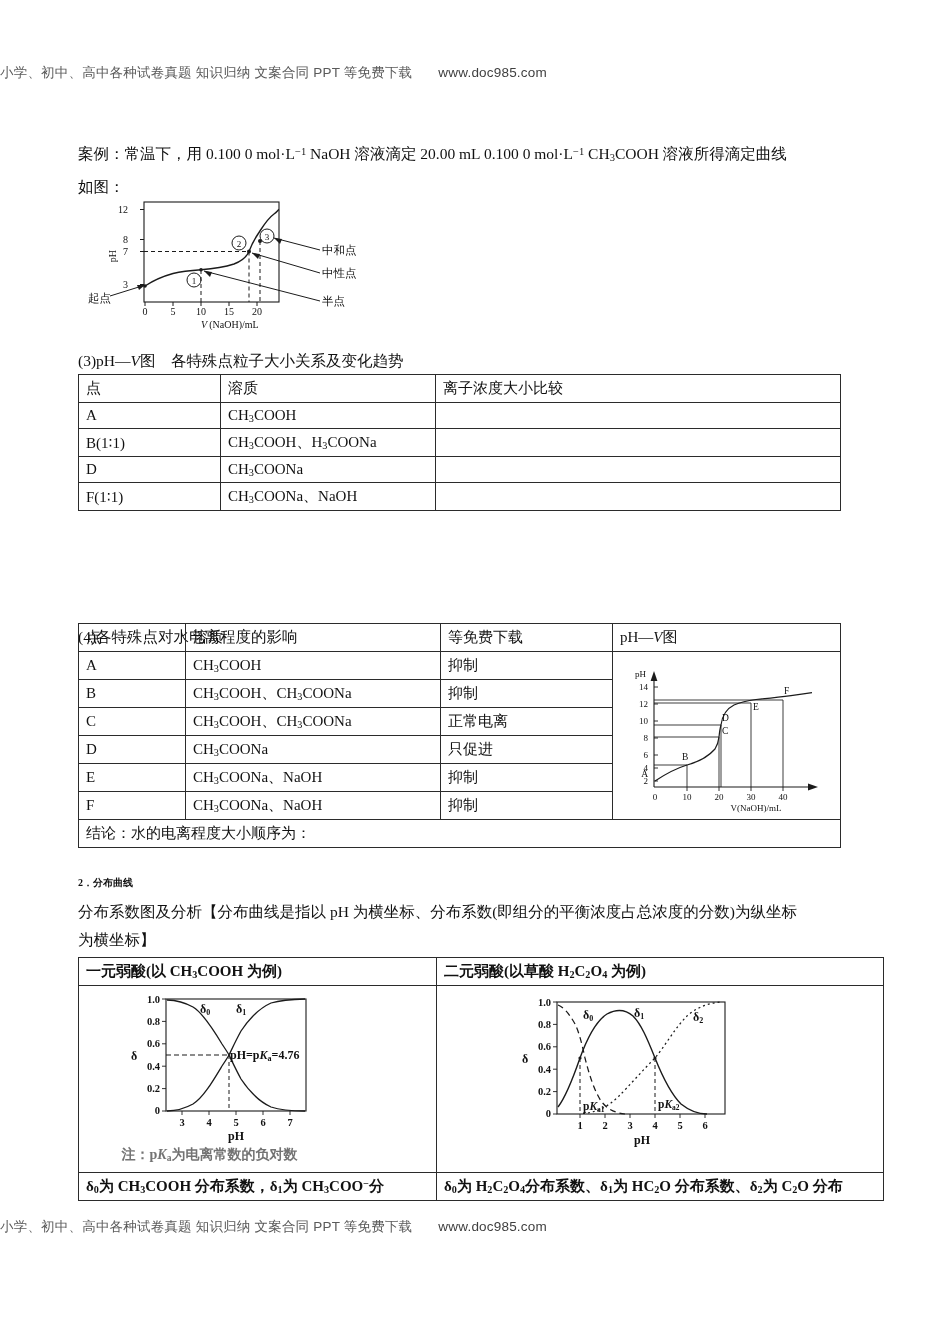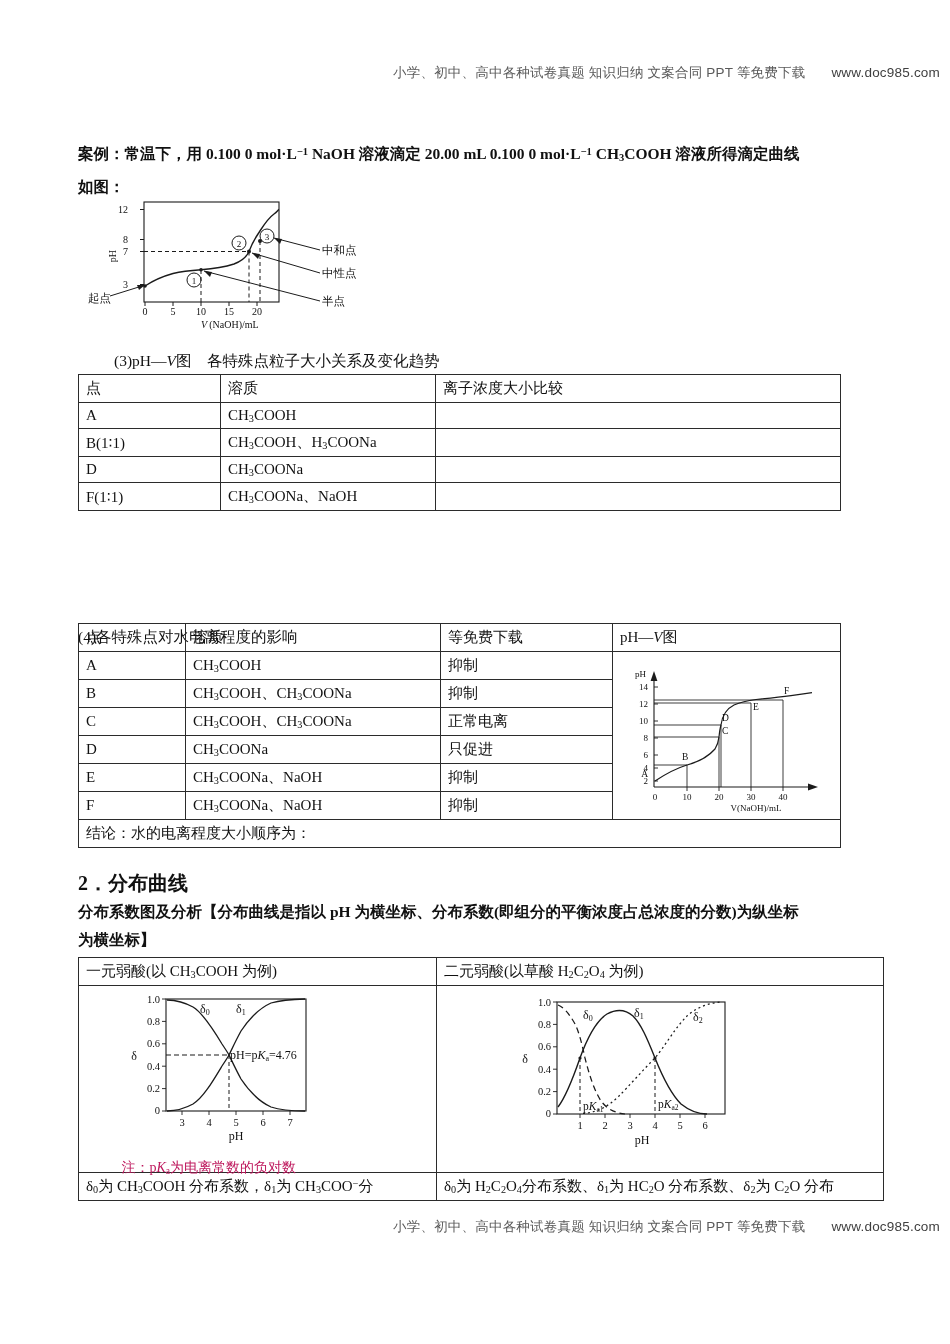--- a/index.html
+++ b/index.html
@@ -8,34 +8,34 @@
     background:#ffffff;
     font-family:"Liberation Serif","DejaVu Serif",serif;
     color:#000;
     position:relative;
     overflow:hidden;
   }
   .page{position:absolute;left:0;top:0;width:950px;height:1344px;}
 
   
   .wm{
-    position:absolute;left:0;width:940px;text-align:right;
+    position:absolute;left:0;width:940px;text-align:left;
     font-family:"Liberation Sans","DejaVu Sans",sans-serif;
     font-size:13.5px;color:#5a5a5a;letter-spacing:.2px;white-space:nowrap;
   }
   .wm .url{font-family:"Liberation Sans","DejaVu Sans",sans-serif;margin-left:26px;color:#3f3f3f;}
   .wm-top{top:64px;}
   .wm-bot{top:1218px;}
 
   
   .para{
     position:absolute;font-size:15.5px;line-height:28px;color:#111;
     font-family:"Liberation Serif","DejaVu Serif",serif;
   }
-  .para.w{width:800px;font-weight:bold;}
+  .para.w{width:800px;}
   .bold{font-weight:bold;}
   .it{font-style:italic;}
   sub{font-size:.68em;vertical-align:-0.22em;}
   sup{font-size:.68em;vertical-align:0.42em;}
 
   
   table.doc{
     position:absolute;border-collapse:collapse;
     font-size:15px;font-family:"Liberation Serif","DejaVu Serif",serif;
     table-layout:fixed;
@@ -135,21 +135,21 @@
 
       <g font-family="Liberation Serif, serif" font-size="11.5" fill="#111">
         <text x="6" y="104">起点</text>
         <text x="240" y="56">中和点</text>
         <text x="240" y="79">中性点</text>
         <text x="240" y="107">半点</text>
       </g>
     </svg>
   </div>
 
-  <div class="para" style="left:78px;top:347px;margin-left:36px;">
+  <div class="para" style="left:78px;top:347px;">
     <span>(3)pH—</span><span class="it">V</span><span>图　各特殊点粒子大小关系及变化趋势</span>
   </div>
 
   <table class="doc" id="tbl3" style="left:78px;top:374px;width:762px;">
     <colgroup>
         <col style="width:142px">
         <col style="width:215px">
         <col style="width:405px">
       </colgroup>
     <tbody>
@@ -300,28 +300,28 @@
         <td>F</td>
         <td>CH<sub>3</sub>COONa、NaOH</td>
         <td>抑制</td>
       </tr>
       <tr>
         <td colspan="4">结论：水的电离程度大小顺序为：</td>
       </tr>
     </tbody>
   </table>
 
-  <div class="para bold" style="left:78px;top:869px;font-size:20px;">2．分布曲线</div>
+  <div class="para bold" style="left:78px;top:869px;font-size:10px;">2．分布曲线</div>
 
   <div class="para w" style="left:78px;top:898px;">
     <span>分布系数图及分析【分布曲线是指以 pH 为横坐标、分布系数(即组分的平衡浓度占总浓度的分数)为纵坐标</span><br>
     <span>为横坐标】</span>
   </div>
 
-  <table class="doc" id="tbl5" style="left:78px;top:957px;width:805px;">
+  <table class="doc" id="tbl5" style="left:78px;top:957px;width:805px;font-weight:bold;">
     <colgroup>
         <col style="width:358px">
         <col style="width:447px">
       </colgroup>
     <tbody>
       <tr>
         <td>一元弱酸(以 CH<sub>3</sub>COOH 为例)</td>
         <td>二元弱酸(以草酸 H<sub>2</sub>C<sub>2</sub>O<sub>4</sub> 为例)</td>
       </tr>
       <tr>
@@ -377,21 +377,21 @@
                        C118,69 120,66 121,64 C123,60 127,51 133,40
                        C141,28 152,17 163,12 C175,8.5 188,8.2 197,8" fill="none" stroke="#1b1b1b" stroke-width="1.3"></path>
 
               <g font-family="Liberation Serif, serif" font-size="12" fill="#111">
                 <text x="92" y="22">δ<tspan font-size="8" dy="2">0</tspan></text>
                 <text x="128" y="22">δ<tspan font-size="8" dy="2">1</tspan></text>
               </g>
 
               <text x="122" y="68" font-family="Liberation Serif, serif" font-size="12" fill="#111">pH=p<tspan font-style="italic">K</tspan><tspan font-size="8" dy="2">a</tspan><tspan dy="-2">=4.76</tspan></text>
             </svg>
-            <div style="position:absolute;left:14px;top:168px;font-family:'Liberation Serif',serif;font-size:14px;color:#be185d;white-space:nowrap;">
+            <div style="position:absolute;left:14px;top:155px;font-family:'Liberation Serif',serif;font-size:14px;color:#737373;white-space:nowrap;">
               <span>注：p</span><span class="it">K</span><sub>a</sub><span>为电离常数的负对数</span>
             </div>
           </div>
         </td>
         <td class="cellfig">
 
           <div class="fig" style="position:relative;margin:6px auto 2px auto;width:330px;height:178px;">
             <svg width="330" height="178" viewBox="0 0 330 178">
 
               <rect x="62" y="10" width="168" height="112" fill="none" stroke="#1b1b1b" stroke-width="1.1"></rect>

